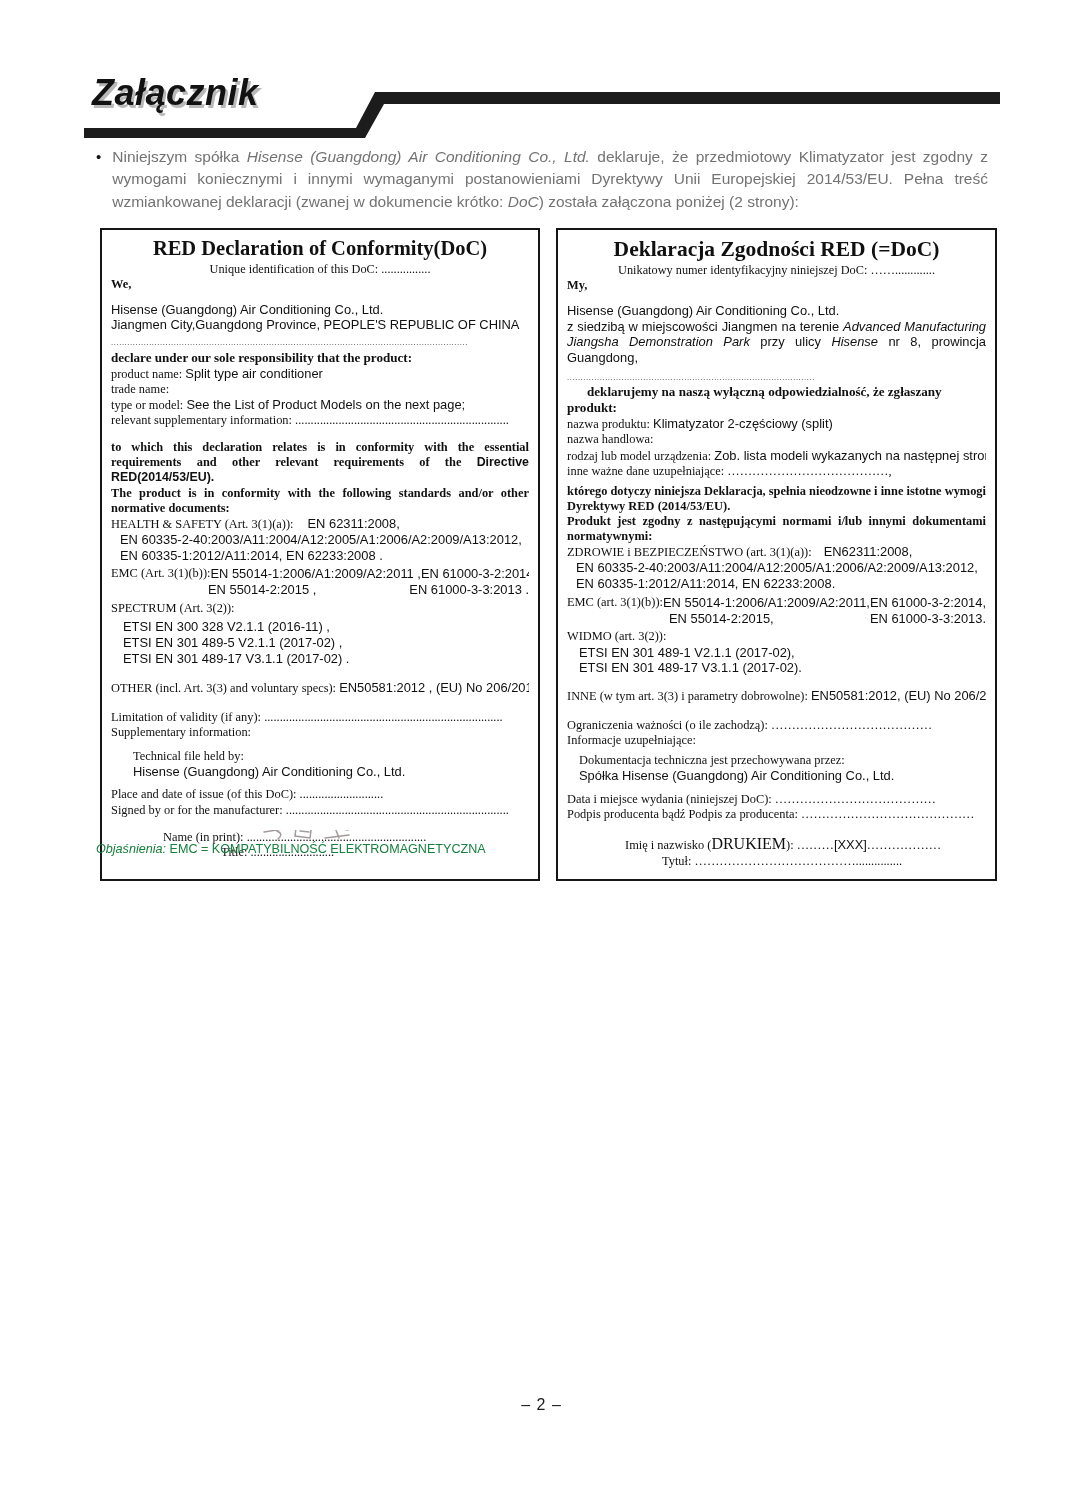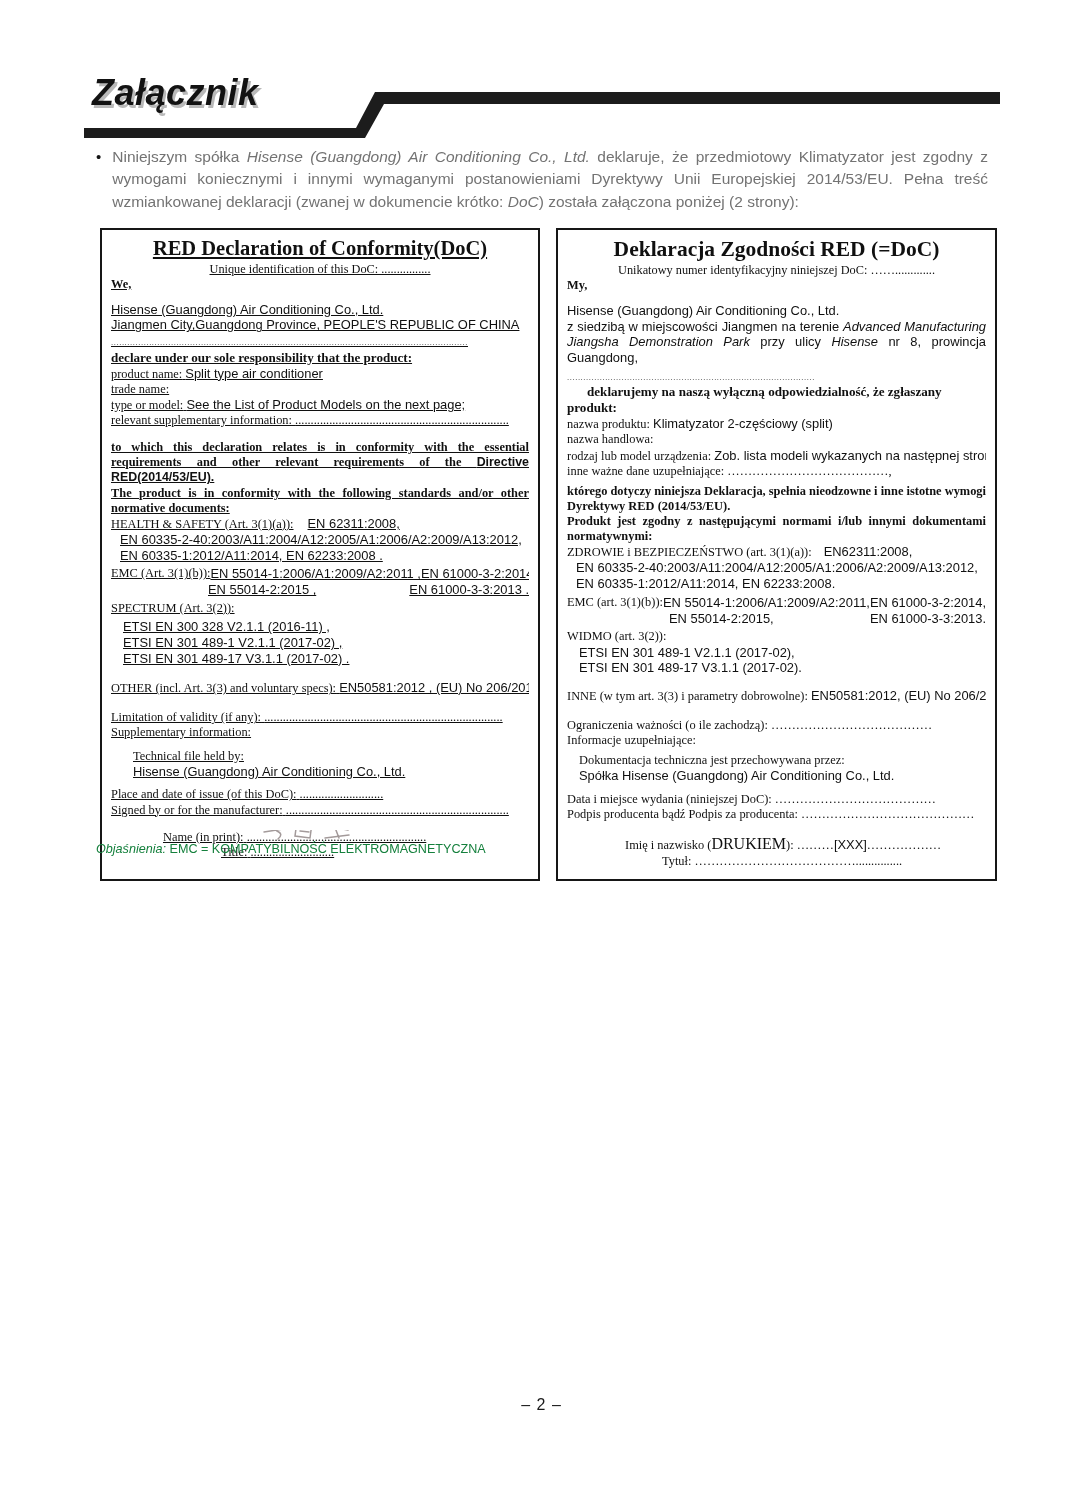--- a/index.html
+++ b/index.html
@@ -15,21 +15,21 @@
 
   
   .intro{position:absolute;left:96px;top:146px;width:892px;display:flex;gap:11px;}
   .intro .bullet{font-size:15px;line-height:1.45;}
   .intro p{margin:0;font-size:15.5px;line-height:1.44;text-align:justify;color:#737373;}
 
   
   .boxes{position:absolute;left:100px;top:228px;width:897px;display:flex;gap:16px;align-items:stretch;}
   .box{box-sizing:border-box;background:#fff;border:2px solid #161616;padding:5px 9px 10px;
        min-height:604px;font-family:"Liberation Serif",serif;font-size:12.4px;line-height:1.22;color:#101010;}
-  .box-en{width:440px;text-decoration:underline;}
+  .box-en{width:440px;}
   .box-pl{width:441px;}
   .san{font-family:"Liberation Sans",sans-serif;font-size:12.9px;}
   .b{font-weight:bold;}
   .i{font-style:italic;}
   .c{text-align:left;}
   .j{text-align:justify;}
   .nw{white-space:nowrap;overflow:hidden;}
   .t-doc{font-size:20.5px;font-weight:bold;text-align:center;line-height:1.15;margin-top:2px;}
   .sub{text-align:center;font-size:12.3px;margin-top:1px;}
   .dots-line{font-size:8.5px;letter-spacing:.6px;white-space:nowrap;overflow:hidden;line-height:1.6;color:#333;}
@@ -96,21 +96,21 @@
           <span>EMC (Art. 3(1)(b)):</span>
           <span class="san">EN  55014-1:2006/A1:2009/A2:2011 ,</span>
           <span class="san">EN 61000-3-2:2014 ,</span>
         </div>
       <div class="flexrow emc2-en">
           <span class="san">EN  55014-2:2015 ,</span>
           <span class="san">EN 61000-3-3:2013 .</span>
         </div>
       <div class="mt3">SPECTRUM (Art. 3(2)):</div>
       <div class="san ind2 mt3">ETSI EN 300 328 V2.1.1  (2016-11) ,</div>
-      <div class="san ind2">ETSI EN 301 489-1 V2.1.1 (2017-02) ,</div>
+      <div class="san ind2">ETSI EN 301 489-5 V2.1.1 (2017-02) ,</div>
       <div class="san ind2">ETSI EN 301 489-17 V3.1.1 (2017-02) .</div>
       <div class="nw mt14"><span>OTHER (incl. Art. 3(3) and voluntary specs):</span> <span class="san">EN50581:2012 , (EU) No 206/2012 .</span></div>
       <div class="nw mt14"><span>Limitation of validity (if any):</span> <span>.............................................................................</span></div>
       <div>Supplementary information:</div>
       <div class="ind3 mt8">Technical file held by:</div>
       <div class="san ind3">Hisense (Guangdong) Air Conditioning Co., Ltd.</div>
       <div class="nw mt8"><span>Place and date of issue (of this DoC):</span> <span>...........................</span></div>
       <div class="nw"><span>Signed by or for the manufacturer:</span> <span>........................................................................</span></div>
       <div class="name-row mt12">
         <span>Name (in print):</span> <span>..........................................................</span>

